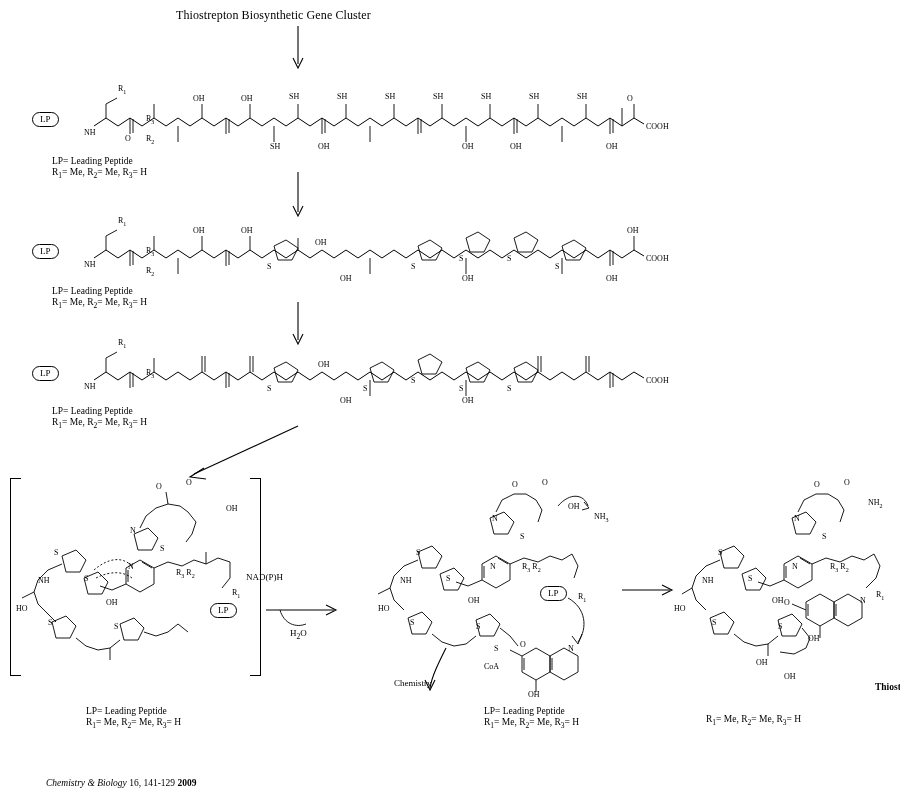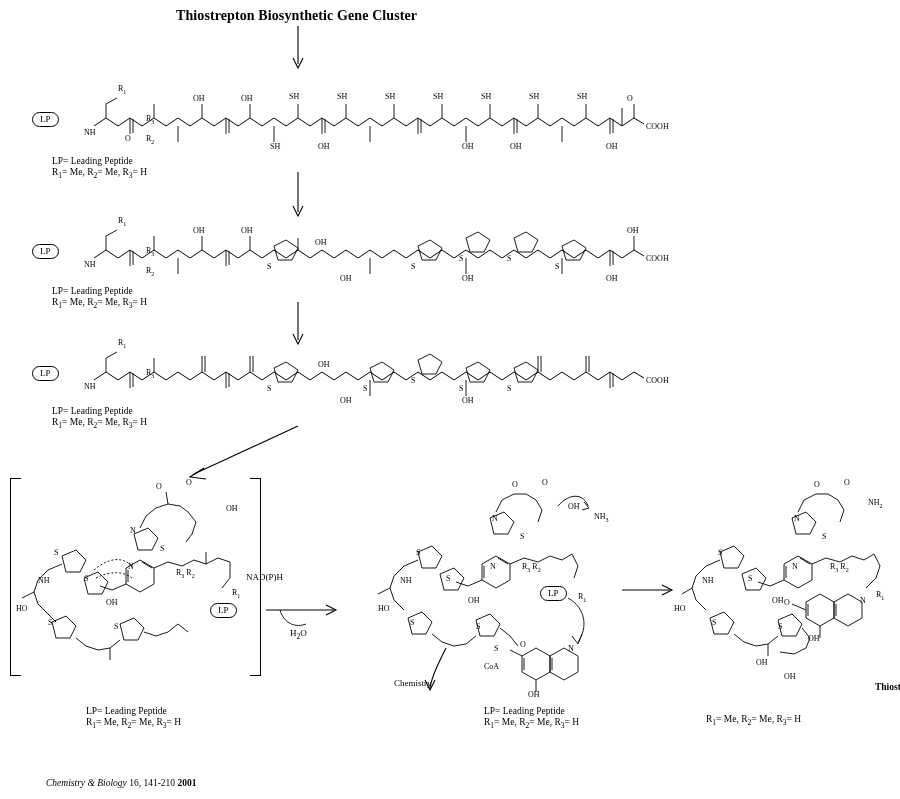--- a/index.html
+++ b/index.html
@@ -8,22 +8,22 @@
     background:#ffffff;
     font-family:"Liberation Serif", serif;
     color:#000;
     position:relative;
     overflow:hidden;
   }
   .stage{position:relative;width:900px;height:799px;}
   .abs{position:absolute;}
 
   .title{
-    font-weight:bold;
-    font-size:14px;
+    font-weight:normal;
+    font-size:12px;
     letter-spacing:.1px;
     white-space:nowrap;
   }
   .legend{
     font-size:9.5px;
     line-height:11px;
     white-space:nowrap;
   }
   .legend sub{font-size:7.5px;}
   .caption{
@@ -462,17 +462,17 @@
     <div class="abs atom" style="left:104px;top:194px;">OH</div>
     <div class="abs bold-label" style="left:152px;top:204px;margin-left:43px;">Thiostrepton</div>
   </div>
 
   <div class="abs legend" style="left:706px;top:714px;">
     <div>R<sub>1</sub>= Me, R<sub>2</sub>= Me, R<sub>3</sub>= H</div>
   </div>
 
   <div class="abs caption" style="left:46px;top:778px;">
     <span>Chemistry &amp; Biology</span>
-    <span style="font-style:normal;">16, 141-210</span>
-    <b>2001</b>
+    <span style="font-style:normal;">16, 141-129</span>
+    <b>2009</b>
   </div>
 
 </div>
 
 </body></html>

